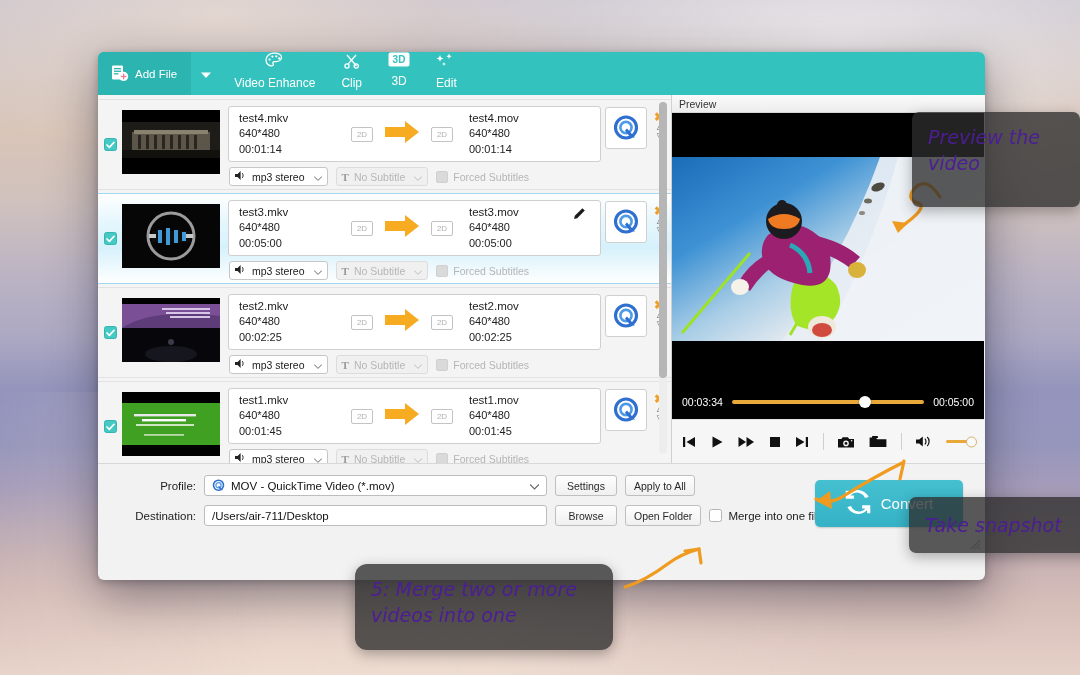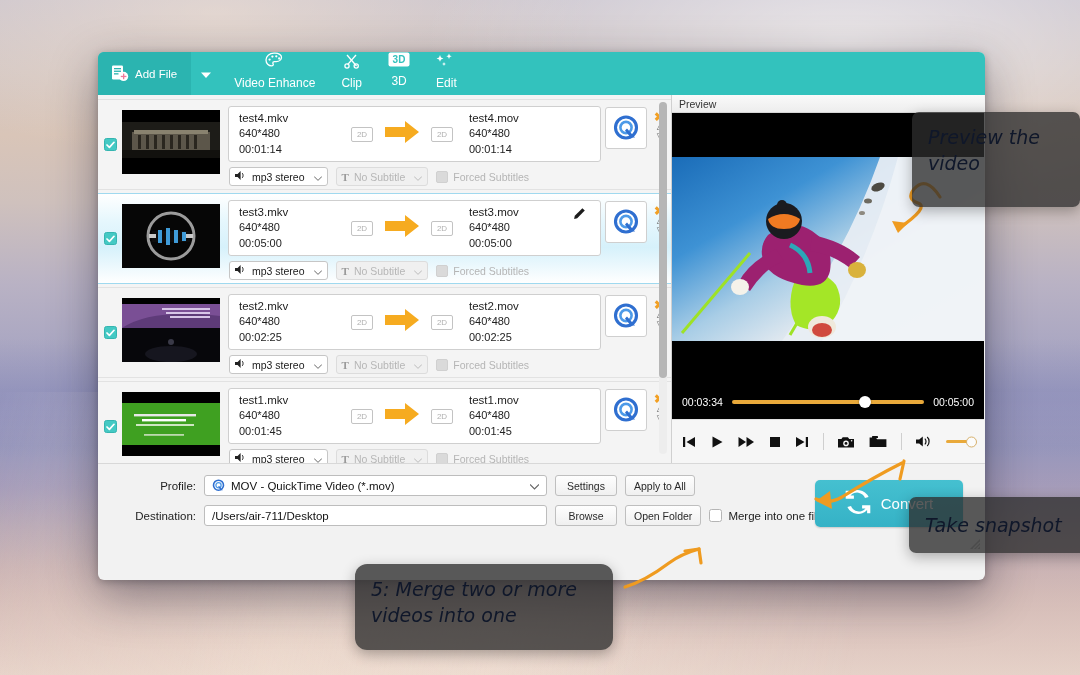--- a/index.html
+++ b/index.html
@@ -250,21 +250,21 @@
     color: #fff; font-size: 15px;
     box-shadow: 0 1px 2px rgba(0,0,0,.18);
   }
   #resize-grip { position: absolute; right: 4px; bottom: 3px; }
 
   
   .callout {
     position: absolute;
     border-radius: 7px;
     background: rgba(45,45,45,.78);
-    color: #0f172a;
+    color: #4c1d95;
     font-family: "DejaVu Sans", sans-serif;
     font-style: italic;
     font-size: 19px;
     line-height: 26px;
     padding: 12px 16px;
     box-shadow: 0 4px 14px rgba(0,0,0,.3);
   }
   #callout-preview { left: 912px; top: 112px; width: 168px; height: 95px; }
   #callout-snapshot { left: 885px; top: 497px; width: 195px; height: 56px; display:flex; align-items:center;margin-left:24px; }
   #callout-merge { left: 355px; top: 564px; width: 258px; height: 86px; border-radius: 12px; }

